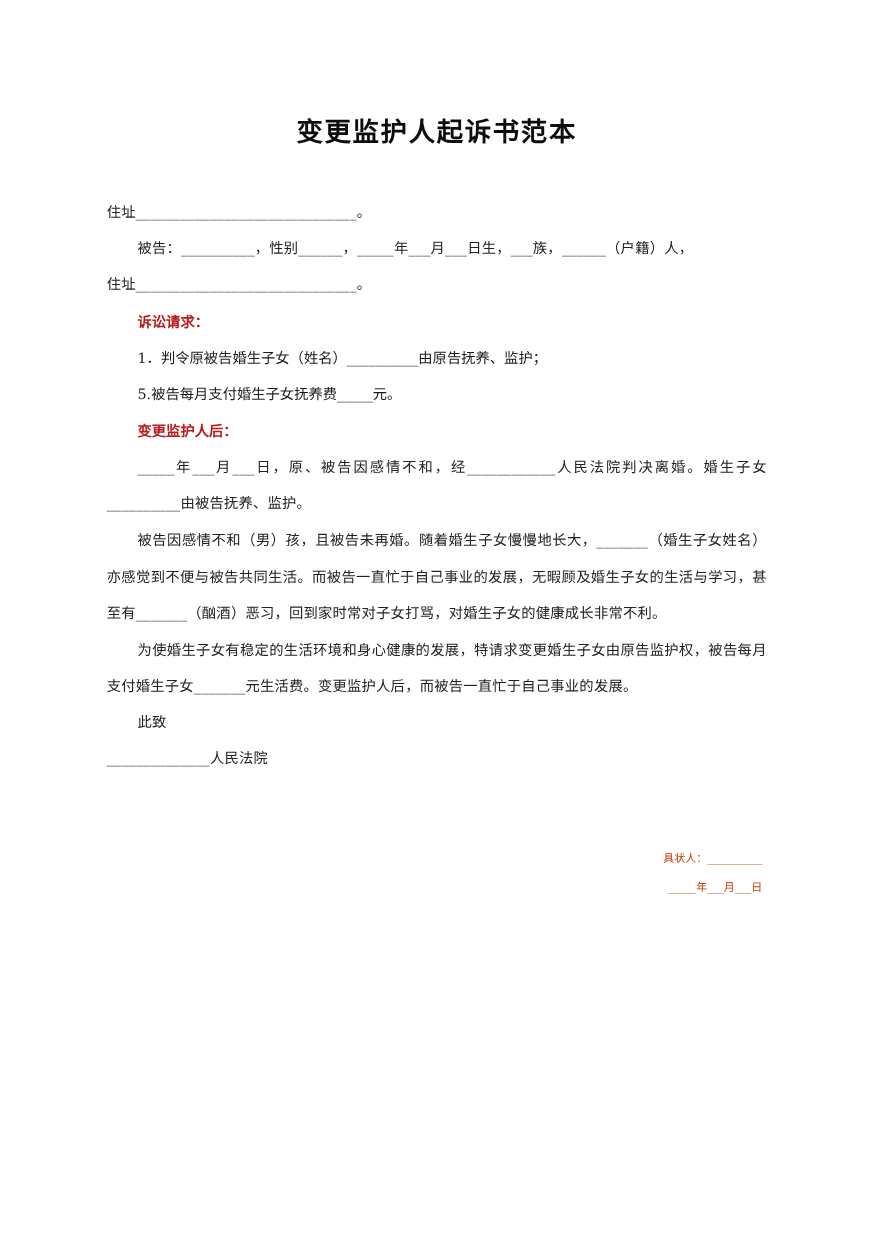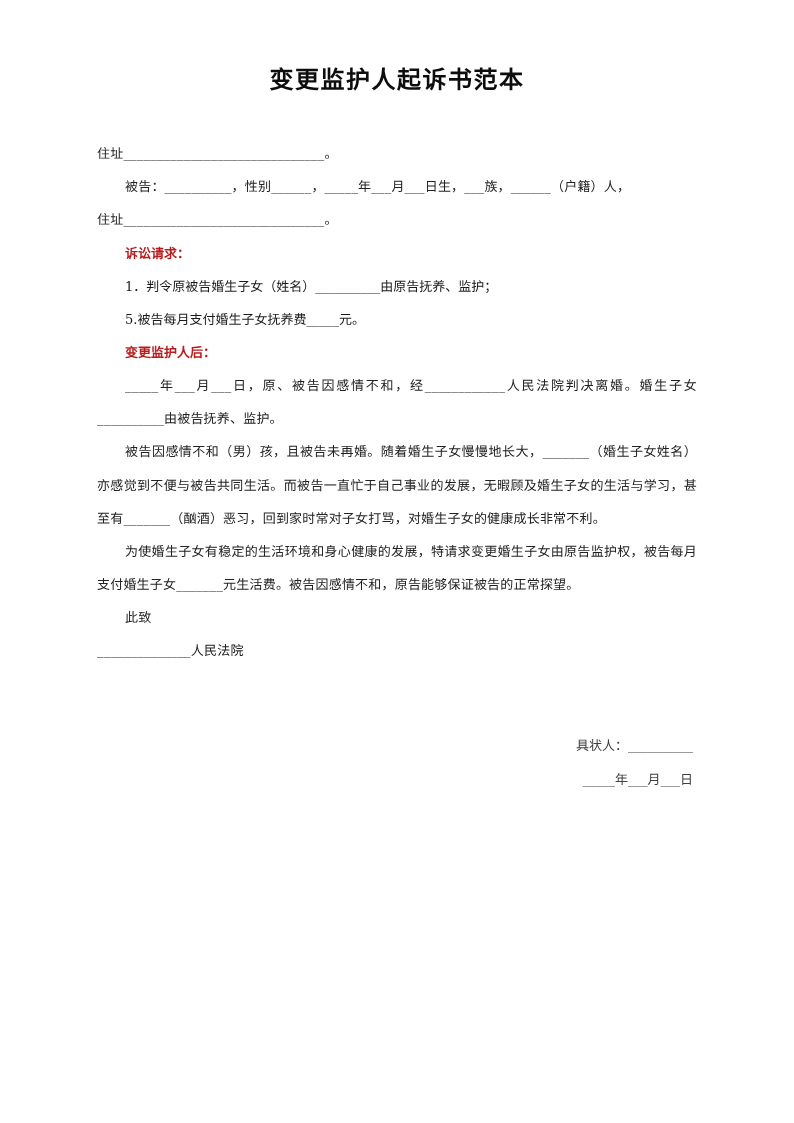--- a/index.html
+++ b/index.html
@@ -23,21 +23,21 @@
     padding: 0;
     background: #ffffff;
     position: relative;
   }
   .doc-title {
     font-size: 24px;
     font-weight: bold;
     text-align: center;
     letter-spacing: 1.5px;
     margin: 0;
-    padding-top: 64px;
+    padding-top: 104px;
     padding-bottom: 0;
     line-height: 1.3;
     color: #0d0d0d;
     font-family: "DejaVu Serif", "Liberation Serif", serif;
   }
   .body-block {
     margin: 0 auto;
     width: 600px;
     padding-top: 42px;
   }
@@ -71,26 +71,26 @@
     font-size: 13px;
     line-height: 2.55;
     margin: 0;
   }
   .sign-block {
     width: 600px;
     margin: 0 auto;
     padding-top: 62px;
   }
   p.sign-line {
-    font-size: 13px;
+    font-size: 10px;
     line-height: 2.55;
     margin: 0;
     text-align: right;
     padding-right: 4px;
-    color: #404040;
+    color: #c2410c;
     font-family: "DejaVu Serif", "Liberation Serif", serif;
   }
 </style>
 </head>
 <body>
 
 <div class="page">
 
   <h1 class="doc-title">变更监护人起诉书范本</h1>
 
@@ -103,21 +103,21 @@
 
     <p class="heading">诉讼请求：</p>
 
     <p class="list-item">1．判令原被告婚生子女（姓名）__________由原告抚养、监护；</p>
     <p class="list-item">5.被告每月支付婚生子女抚养费_____元。</p>
 
     <p class="heading">变更监护人后：</p>
 
     <p class="para indent">_____年___月___日，原、被告因感情不和，经____________人民法院判决离婚。婚生子女__________由被告抚养、监护。</p>
     <p class="para indent">被告因感情不和（男）孩，且被告未再婚。随着婚生子女慢慢地长大，_______（婚生子女姓名）亦感觉到不便与被告共同生活。而被告一直忙于自己事业的发展，无暇顾及婚生子女的生活与学习，甚至有_______（酗酒）恶习，回到家时常对子女打骂，对婚生子女的健康成长非常不利。</p>
-    <p class="para indent">为使婚生子女有稳定的生活环境和身心健康的发展，特请求变更婚生子女由原告监护权，被告每月支付婚生子女_______元生活费。被告因感情不和，原告能够保证被告的正常探望。</p>
+    <p class="para indent">为使婚生子女有稳定的生活环境和身心健康的发展，特请求变更婚生子女由原告监护权，被告每月支付婚生子女_______元生活费。变更监护人后，而被告一直忙于自己事业的发展。</p>
 
     <p class="para indent">此致</p>
     <p class="para noindent">______________人民法院</p>
 
   </div>
 
   <div class="sign-block">
     <p class="sign-line">具状人：__________</p>
     <p class="sign-line">_____年___月___日</p>
   </div>

